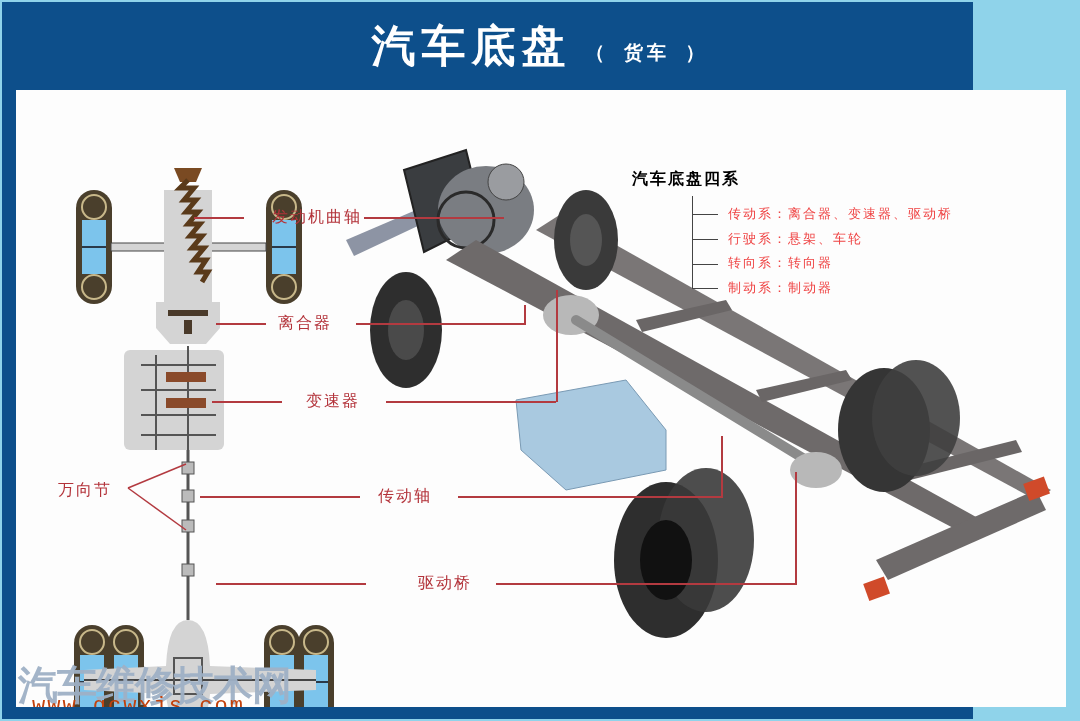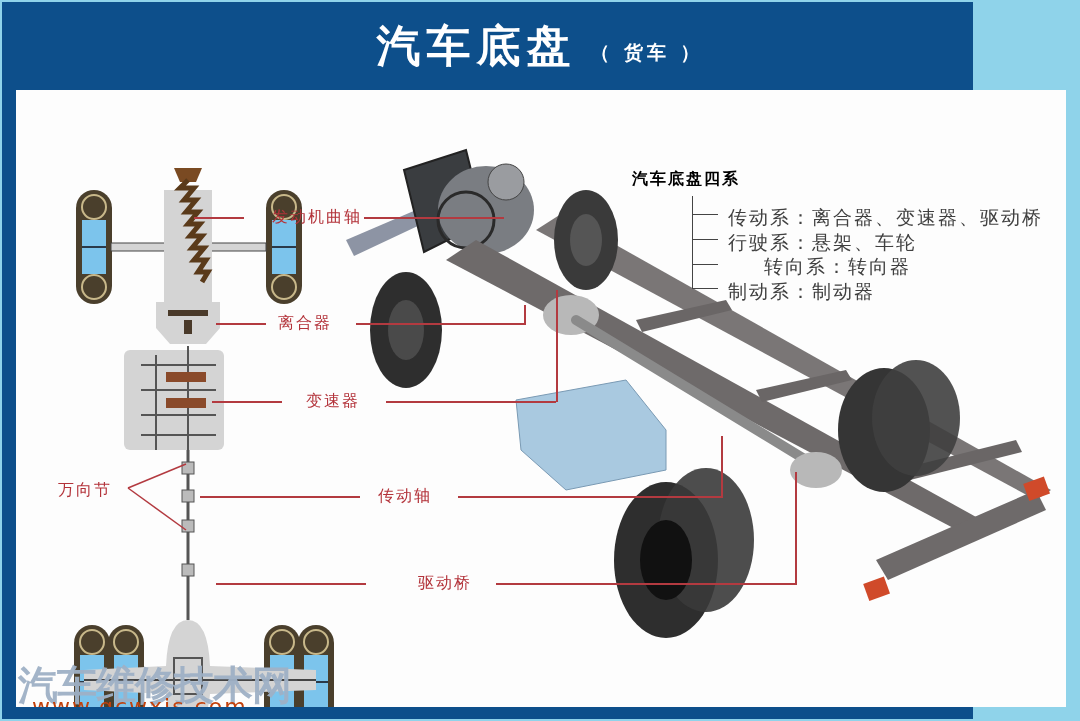--- a/index.html
+++ b/index.html
@@ -1,26 +1,26 @@
 <!DOCTYPE html>
 <html><head>
 <meta charset="utf-8">
 <style>
   html,body{margin:0;padding:0;}
   body{width:1080px;height:721px;position:relative;overflow:hidden;background:#8fd3ea;font-family:"DejaVu Sans",sans-serif;}
-  .frame{position:absolute;left:2px;top:2px;width:971px;height:717px;background:#0d4f8b;}
+  .frame{position:absolute;left:2px;top:2px;width:971px;height:717px;background:#0d4f8b;font-family:Liberation Mono, monospace;}
   .title-bar{position:absolute;left:0;top:0;width:1076px;height:88px;display:flex;align-items:center;justify-content:center;}
   .title-main{color:#fff;font-size:44px;font-weight:bold;letter-spacing:6px;}
   .title-sub{color:#fff;font-size:19px;font-weight:bold;margin-left:14px;margin-top:14px;letter-spacing:4px;}
   .canvas{position:absolute;left:14px;top:88px;width:1050px;height:617px;background:#fdfdfd;overflow:hidden;}
   .label{position:absolute;color:#b3333a;font-size:16px;letter-spacing:2px;white-space:nowrap;}
   .hline{position:absolute;height:2px;background:#b33a40;}
   .vline{position:absolute;width:2px;background:#b33a40;}
   .legend-title{position:absolute;color:#000000;font-size:16px;font-weight:bold;letter-spacing:2px;}
-  .legend-item{position:absolute;color:#404040;font-size:19px;letter-spacing:2px;white-space:nowrap;}
+  .legend-item{position:absolute;color:#ef4444;font-size:13px;letter-spacing:2px;white-space:nowrap;}
   .legend-tick{position:absolute;height:1px;background:#444;}
   .legend-trunk{position:absolute;width:1px;background:#444;}
   .watermark{position:absolute;left:2px;top:568px;font-size:40px;font-weight:bold;color:#9fb1c6;letter-spacing:-1px;opacity:.95;}
   .watermark-url{position:absolute;left:16px;top:604px;font-size:22px;color:#c2410c;letter-spacing:2px;}
   svg{position:absolute;}
 </style>
 </head>
 <body>
 
 <div class="frame">
@@ -179,20 +179,20 @@
 
     <div>
       <span class="legend-title" style="left:616px;top:79px;">汽车底盘四系</span>
       <div class="legend-trunk" style="left:676px;top:106px;height:92px;"></div>
       <div class="legend-tick" style="left:676px;top:124px;width:26px;"></div>
       <div class="legend-tick" style="left:676px;top:149px;width:26px;"></div>
       <div class="legend-tick" style="left:676px;top:174px;width:26px;"></div>
       <div class="legend-tick" style="left:676px;top:198px;width:26px;"></div>
       <span class="legend-item" style="left:712px;top:115px;">传动系：离合器、变速器、驱动桥</span>
       <span class="legend-item" style="left:712px;top:140px;">行驶系：悬架、车轮</span>
-      <span class="legend-item" style="left:748px;top:164px;">转向系：转向器</span>
+      <span class="legend-item" style="left:712px;top:164px;">转向系：转向器</span>
       <span class="legend-item" style="left:712px;top:189px;">制动系：制动器</span>
     </div>
 
     <span class="watermark">汽车维修技术网</span>
     <span class="watermark-url">www.qcwxjs.com</span>
   </div>
 </div>
 
 </body></html>

